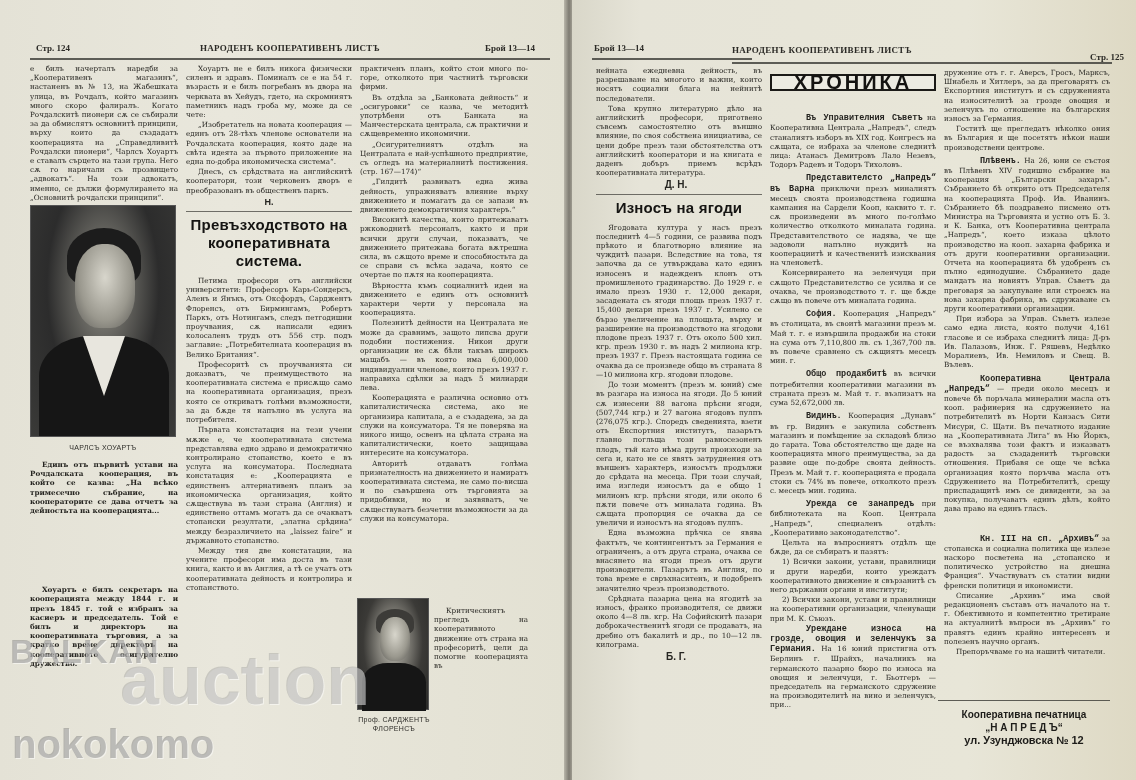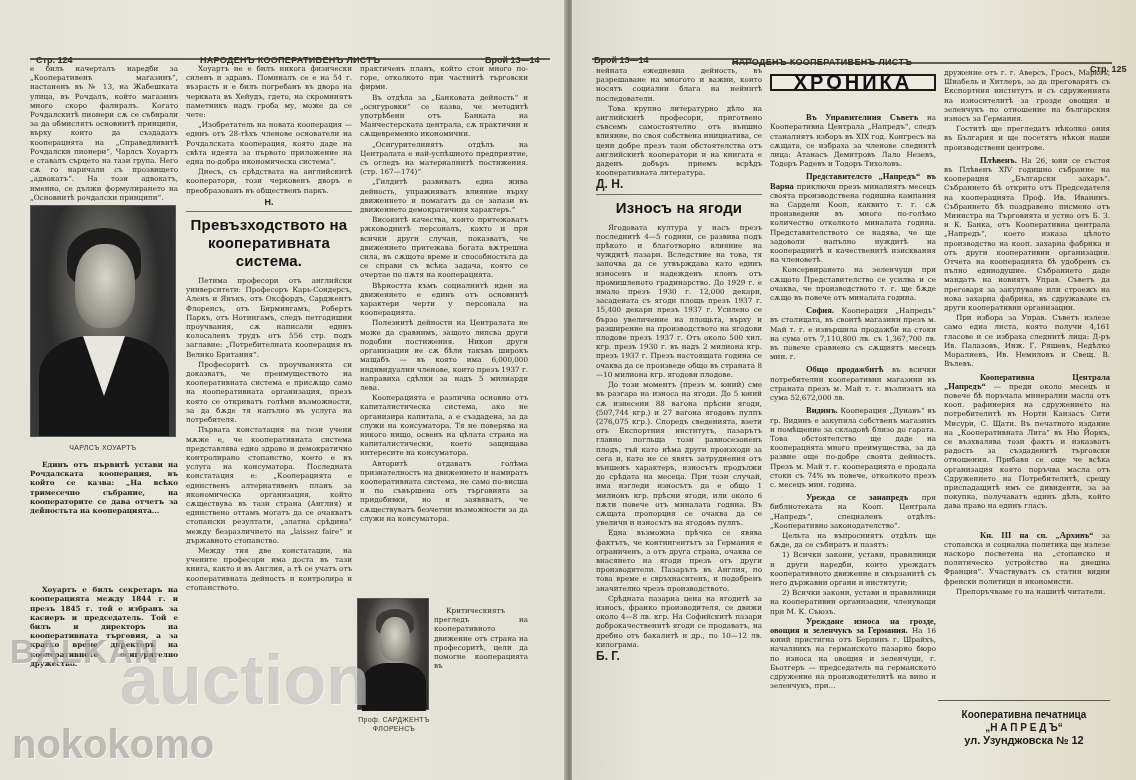--- a/index.html
+++ b/index.html
@@ -7,35 +7,35 @@
   body { position: relative; font-family: "DejaVu Serif", serif; color: #1e1d1a; }
   .spread { position: absolute; left: 0; top: 0; width: 1136px; height: 780px; }
   .page {
     position: absolute; top: 0; height: 780px; overflow: hidden;
     background: linear-gradient(90deg, #e4e2d6 0%, #e9e7dc 40%, #e3e1d3 100%);
   }
   .page.left { left: 0; width: 566px; }
   .page.right { left: 572px; width: 564px; background: linear-gradient(90deg,#d9d7c9 0%, #e6e4d8 12%, #e8e6d8 70%, #ded9c4 100%); }
   .gutter { position: absolute; left: 564px; top: 0; width: 10px; height: 780px; background: linear-gradient(90deg,#b9b6aa,#7e7b72,#b3b0a3); }
   .runhead {
-    position: absolute; top: 52px; height: 16px; font-family: Liberation Sans, sans-serif;
+    position: absolute; top: 40px; height: 16px; font-family: Liberation Serif, serif;
     font-size: 9px; font-weight: bold; display: flex; align-items: center; color: #2b2a26;
   }
   .runhead .pg { position: absolute; }
   .runhead .title { position: absolute; letter-spacing: 0.3px; }
   .hrule { position: absolute; height: 2px; background: #3a3935; opacity: .8; }
   .col { position: absolute; font-size: 7.2px; line-height: 9.2px; text-align: justify; color: #262521; }
   .col p { text-indent: 12px; margin-bottom: 1px; }
   .col p.noind { text-indent: 0; }
-  .b { font-family: Liberation Serif, serif; font-weight: bold; font-size: 8.5px; padding-left: 24px; }
+  .b { font-family: Liberation Mono, monospace; font-weight: bold; font-size: 8.5px; padding-left: 24px; }
   .headline {
     font-family: "Liberation Sans", sans-serif; font-weight: bold; font-size: 15px; line-height: 18px;
     text-align: center; letter-spacing: 0.2px; margin: 4px 0 6px 0; color: #151412;
   }
-  .sig { text-align: left; font-family: "Liberation Sans", sans-serif; font-weight: bold; font-size: 12px; margin: 3px 6px 2px 0; }
+  .sig { text-align: center; font-family: "Liberation Sans", sans-serif; font-weight: bold; font-size: 10px; margin: 3px 6px 2px 0; }
   .sigc { text-align: center; font-family: "Liberation Sans", sans-serif; font-weight: bold; font-size: 9px; margin: 3px 0; }
   .divider { height: 1px; background: #3a3935; margin: 4px 0; opacity: .7; }
   .photo { position: absolute; background: radial-gradient(ellipse at 50% 35%, #b9b7ad 0%, #6f6e68 20%, #2c2c2c 55%, #3a3a38 100%); border: 1px solid #555; }
   .photo .face { position:absolute; border-radius: 45% 45% 40% 40%; background: radial-gradient(ellipse at 50% 40%, #d8d6cc, #9a988e 60%, #5a5955); }
   .photo .hair { position:absolute; border-radius: 50% 50% 30% 30%; background:#1c1c1c; }
   .photo .coat { position:absolute; background:#161616; border-radius: 40% 40% 0 0; }
   .photo .collar { position:absolute; background:#e8e6de; clip-path: polygon(0 0,100% 0,50% 100%); }
   .caption { position: absolute; font-family: "Liberation Sans", sans-serif; font-size: 7px; text-align: center; color: #2e2d29; letter-spacing: .3px; }
   .chronicle-box {
     border: 2px solid #1b1a17; text-align: center; font-family: "Liberation Sans", sans-serif; font-weight: bold;
@@ -153,20 +153,21 @@
       <p style="margin-top:0;"><span class="b">Уреждане износа на грозде, овощия и зеленчукъ за Германия.</span> <span>На 16 юний пристигна отъ Берлинъ г. Шрайхъ, началникъ на германското пазарно бюро по износа на овощия и зеленчуци, г. Бьотгеръ — председатель на германското сдружение на производителитѣ на вино и зеленчукъ, при...</span></p>
     </div>
 
     <div class="col" style="left:372px;top:68px;width:166px;">
       <p class="noind">дружение отъ г. г. Аверсъ, Гросъ, Марксъ, Шнабель и Хитлеръ, за да преговарятъ съ Експортния институтъ и съ сдруженията на износителитѣ за грозде овощия и зеленчукъ по отношение на българския износъ за Германия.</p>
       <p>Гоститѣ ще прегледатъ нѣколко ония въ България и ще посетятъ нѣкои наши производствени центрове.</p>
       <p style="margin-top:4px;"><span class="b">Плѣвенъ.</span> <span>На 26, юни се състоя въ Плѣвенъ XIV годишно събрание на кооперация „Български захаръ“. Събранието бѣ открито отъ Председателя на кооперацията Проф. Ив. Иванинъ. Събранието бѣ поздравено писмено отъ Министра на Търговията и устно отъ Б. З. и К. Банка, отъ Кооперативна централа „Напредъ“, което изказа цѣлото производство на кооп. захарна фабрика и отъ други кооперативни организации. Отчета на кооперацията бѣ удобренъ съ пълно единодушие. Събранието даде мандатъ на новиятъ Управ. Съветъ да преговаря за закупуване или строежъ на нова захарна фабрика, въ сдружаване съ други кооперативни организации.</span></p>
       <p>При избора за Управ. Съветъ излезе само една листа, която получи 4,161 гласове и се избраха следнитѣ лица: Д-ръ Ив. Палазовъ, Инж. Г. Ряшевъ, Недѣлко Моралиевъ, Ив. Немиловъ и Свещ. В. Вълевъ.</p>
       <p style="margin-top:4px;"><span class="b">Кооперативна Централа „Напредъ“</span> <span>— преди около месецъ и повече бѣ поръчала минерални масла отъ кооп. рафинерия на сдружението на потребителитѣ въ Норти Канзасъ Сити Мисури, С. Щати. Въ печатното издание на „Кооперативната Лига“ въ Ню Йоркъ, се възхвалява този фактъ и изказватъ радость за създаденитѣ търговски отношения. Прибавя се още че всѣка организация която поръчва масла отъ Сдружението на Потребителитѣ, срещу приспадащитѣ имъ се дивиденти, за за покупка, получаватъ единъ дѣлъ, който дава право на единъ гласъ.</span></p>
       <p style="margin-top:20px;"><span class="b">Кн. III на сп. „Архивъ“</span> <span>за стопанска и социална политика ще излезе наскоро посветена на „стопанско и политическо устройство на днешна Франция“. Участвуватъ съ статии видни френски политици и икономисти.</span></p>
+      <p>Списание „Архивъ“ има свой редакционенъ съставъ отъ началото на т. г. Обективното и компетентно третиране на актуалнитѣ въпроси въ „Архивъ“ го правятъ единъ крайно интересенъ и полезенъ научно органъ.</p>
       <p>Препоръчваме го на нашитѣ читатели.</p>
     </div>
     <div class="hrule" style="left:366px;top:700px;width:172px;height:1px;"></div>
     <div class="imprint" style="left:366px;top:708px;width:172px;">
       <div>Кооперативна печатница</div>
       <div>„Н А П Р Е Д Ъ“</div>
       <div style="font-size:11px;">ул. Узунджовска № 12</div>
     </div>
   </div>
 </div>

